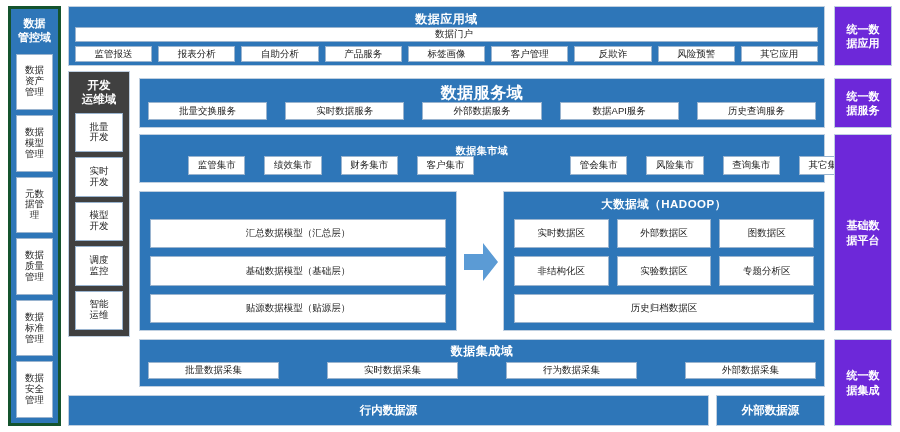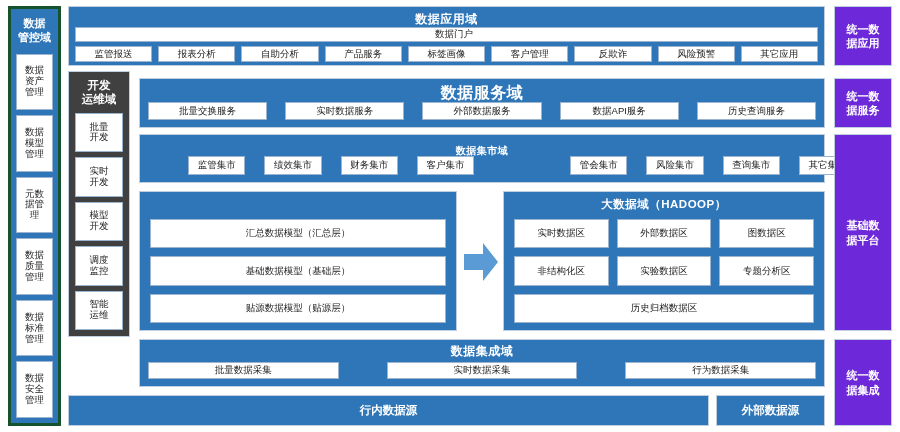--- a/index.html
+++ b/index.html
@@ -335,20 +335,21 @@
       </div>
     </div>
   </div>
 
   <div class="panel" id="integ-domain">
     <div class="panel-title">数据集成域</div>
     <div id="integ-chips">
       <div class="chip">批量数据采集</div>
       <div class="chip">实时数据采集</div>
       <div class="chip">行为数据采集</div>
+      <div class="chip">外部数据采集</div>
     </div>
   </div>
 
   <div class="panel" id="src-internal">
     <span class="src-label">行内数据源</span>
   </div>
   <div class="panel" id="src-external">
     <span class="src-label">外部数据源</span>
   </div>
 

